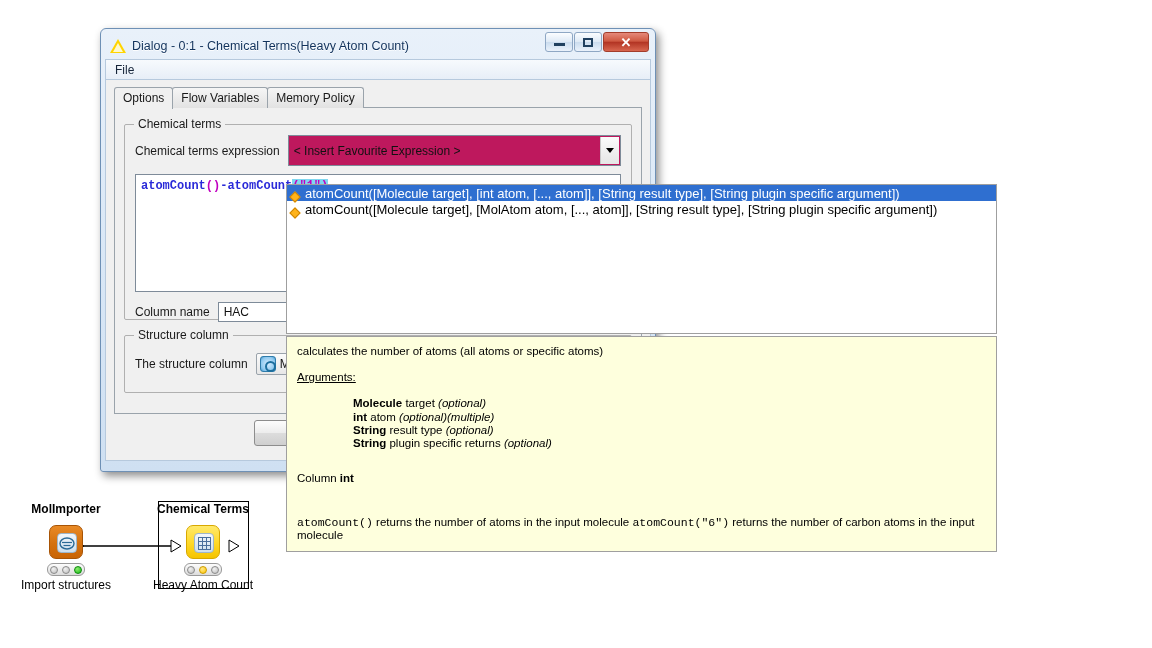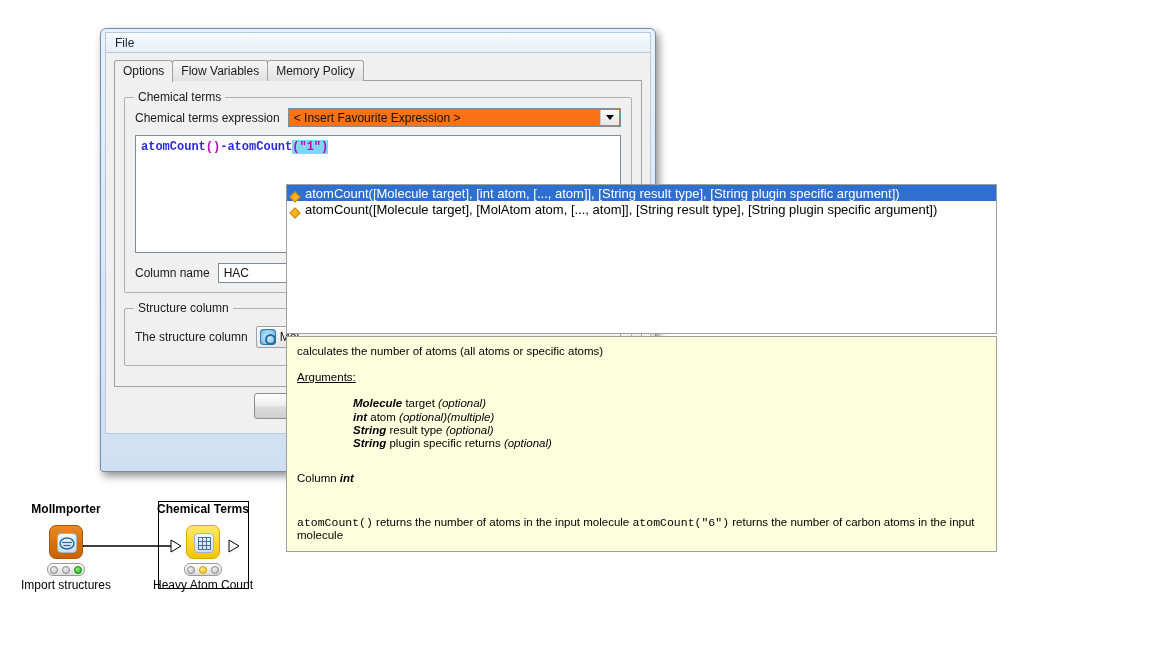--- a/index.html
+++ b/index.html
@@ -151,21 +151,21 @@
     background: #f0f0f0;
   }
   .group > .legend {
     position: absolute; top: -8px; left: 9px; background: #f0f0f0;
     padding: 0 4px; font-size: 12px; color: #1a1a1a;
   }
   .row { display: flex; align-items: center; }
   .lbl { font-size: 12px; color: #1a1a1a; white-space: nowrap; }
 
   .combo {
-    flex: 1; height: 19px; border: 1px solid #7e8b99; background: #f97316;
+    flex: 1; height: 31px; border: 1px solid #7e8b99; background: #be185d;
     display: flex; align-items: center; margin-left: 8px; position: relative;
   }
   .combo .val { font-size: 12px; color: #111; padding-left: 5px; white-space: nowrap; }
   .combo .arrowbtn {
     position: absolute; right: 1px; top: 1px; bottom: 1px; width: 19px;
     background: linear-gradient(180deg,#fbfbfb 0%, #e6e6e6 100%);
     border-left: 1px solid #c8c8c8;
     display: flex; align-items: center; justify-content: center;
   }
   .caret-down { width: 0; height: 0; border-left: 4px solid transparent; border-right: 4px solid transparent; border-top: 5px solid #000; }
@@ -224,21 +224,21 @@
 
   #ac-doc {
     position: absolute; left: 286px; top: 336px; width: 711px; height: 216px;
     background: #feffdd; border: 1px solid #9f9f9f;
     padding: 8px 10px; font-size: 11.5px; color: #000; line-height: 1.15;
   }
   #ac-doc .spacer { height: 13px; }
   #ac-doc .args-head { text-decoration: underline; }
   #ac-doc .arg-line { margin-left: 56px; }
   #ac-doc .mono { font-family: "Liberation Mono", monospace; font-size: 11.5px; }
-  .b { font-weight: bold; font-style: italic; }
+  .b { font-weight: bold; }
   .i { font-style: italic; }
 </style>
 </head>
 <body>
 
 <div id="root">
 
   <div id="workflow">
 
     <svg width="290" height="120" style="position:absolute;left:0;top:0;">
@@ -279,20 +279,36 @@
         <span class="led gray"></span>
         <span class="led yellow"></span>
         <span class="led gray"></span>
       </div>
       <div class="node-sub">Heavy Atom Count</div>
     </div>
   </div>
 
   <div id="dialog">
 
+    <div id="titlebar">
+      <span class="title-icon">
+        <span class="tri"></span>
+          <span class="tri2"></span>
+      </span>
+      <span id="title-text">Dialog - 0:1 - Chemical Terms(Heavy Atom Count)</span>
+      <span class="win-btns">
+        <span class="wb">
+            <span class="minbox"></span>
+          </span>
+        <span class="wb">
+            <span class="maxbox"></span>
+          </span>
+        <span class="wb close">✕</span>
+      </span>
+    </div>
 
     <div id="menubar">
       <span>File</span>
     </div>
 
     <div id="client">
 
       <div id="tabs">
         <span class="tab active">Options</span>
         <span class="tab">Flow Variables</span>

